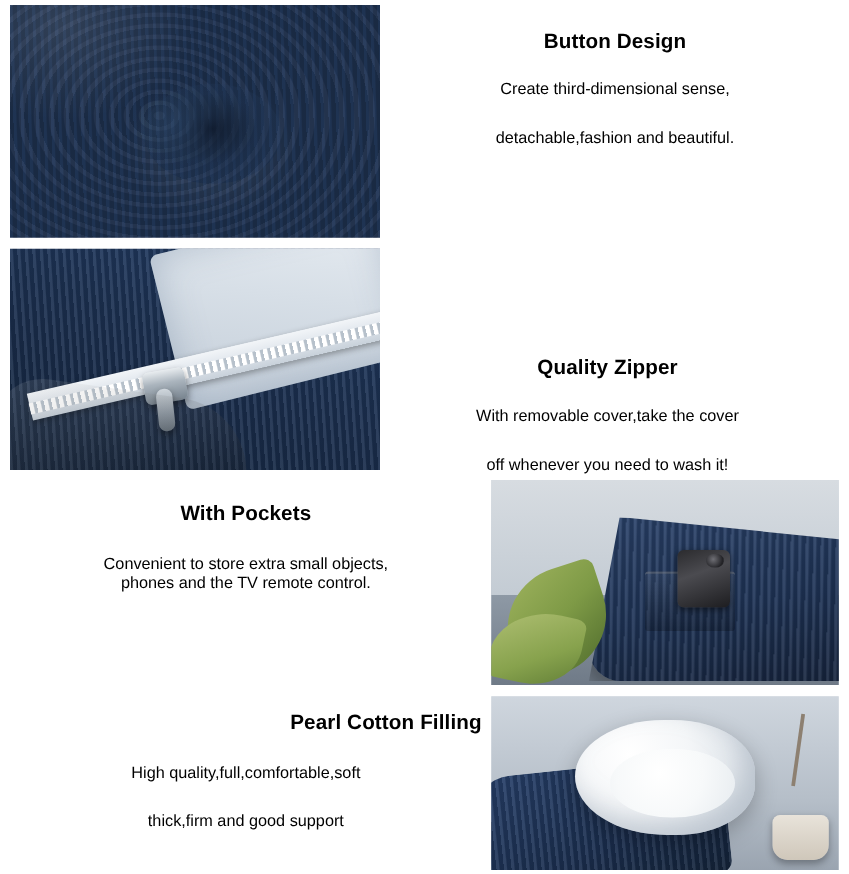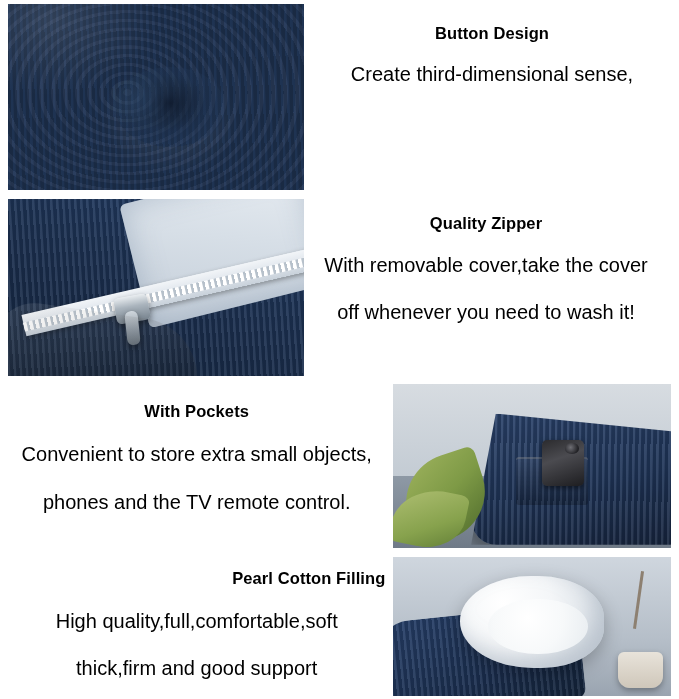--- a/index.html
+++ b/index.html
@@ -30,21 +30,21 @@
     flex-direction: column;
     justify-content: flex-start;
   }
   .feat-title {
     font-weight: bold;
     font-size: 16.5px;
     text-align: center;
     letter-spacing: 0.1px;
   }
   .feat-line {
-    font-size: 20px;
+    font-size: 13px;
     text-align: center;
     white-space: nowrap;
   }
 
   
   .photo {
     position: relative;
     overflow: hidden;
     background: #1b2b45;
   }
@@ -302,44 +302,45 @@
   <div class="feature" style="left:8px; top:4px; width:663px; height:190px;">
     <div class="photo ph1" style="width:296px; height:186px;">
       <div class="swirl"></div>
       <div class="ridges"></div>
       <div class="dimple"></div>
       <div class="shine"></div>
     </div>
     <div class="text-col" style="width:356px; padding-left:10px;">
       <div class="feat-title" style="margin-top:20px;">Button Design</div>
       <div class="feat-line" style="margin-top:20px;">Create third-dimensional sense,</div>
+      <div class="feat-line" style="margin-top:24px;">detachable,fashion and beautiful.</div>
     </div>
   </div>
 
   <div class="feature" style="left:8px; top:199px; width:663px; height:180px;">
     <div class="photo ph2" style="width:296px; height:177px;">
       <div class="cloth-light"></div>
       <div class="zip-tape"></div>
       <div class="zip-teeth"></div>
       <div class="slider"></div>
       <div class="pull"></div>
       <div class="fold"></div>
     </div>
-    <div class="text-col" style="width:360px; padding-left:2px;">
+    <div class="text-col" style="width:360px; padding-left:2px;justify-content:flex-end;">
       <div class="feat-title" style="margin-top:15px;">Quality Zipper</div>
       <div class="feat-line" style="margin-top:21px;">With removable cover,take the cover</div>
       <div class="feat-line" style="margin-top:24px;">off whenever you need to wash it!</div>
     </div>
   </div>
 
   <div class="feature" style="left:8px; top:384px; width:663px; height:168px;">
     <div class="text-col" style="width:382px;">
       <div class="feat-title" style="margin-top:18px;">With Pockets</div>
       <div class="feat-line" style="margin-top:22px;">Convenient to store extra small objects,</div>
-      <div class="feat-line" style="margin-top:25px;">phones and the TV remote control.</div>
+      <div class="feat-line" style="">phones and the TV remote control.</div>
     </div>
     <div class="photo ph3" style="width:281px; height:164px; margin-left:8px;">
       <div class="wall"></div>
       <div class="couch"></div>
       <div class="wedge"></div>
       <div class="pocket"></div>
       <div class="phone"></div>
       <div class="leaf"></div>
       <div class="leaf2"></div>
     </div>

